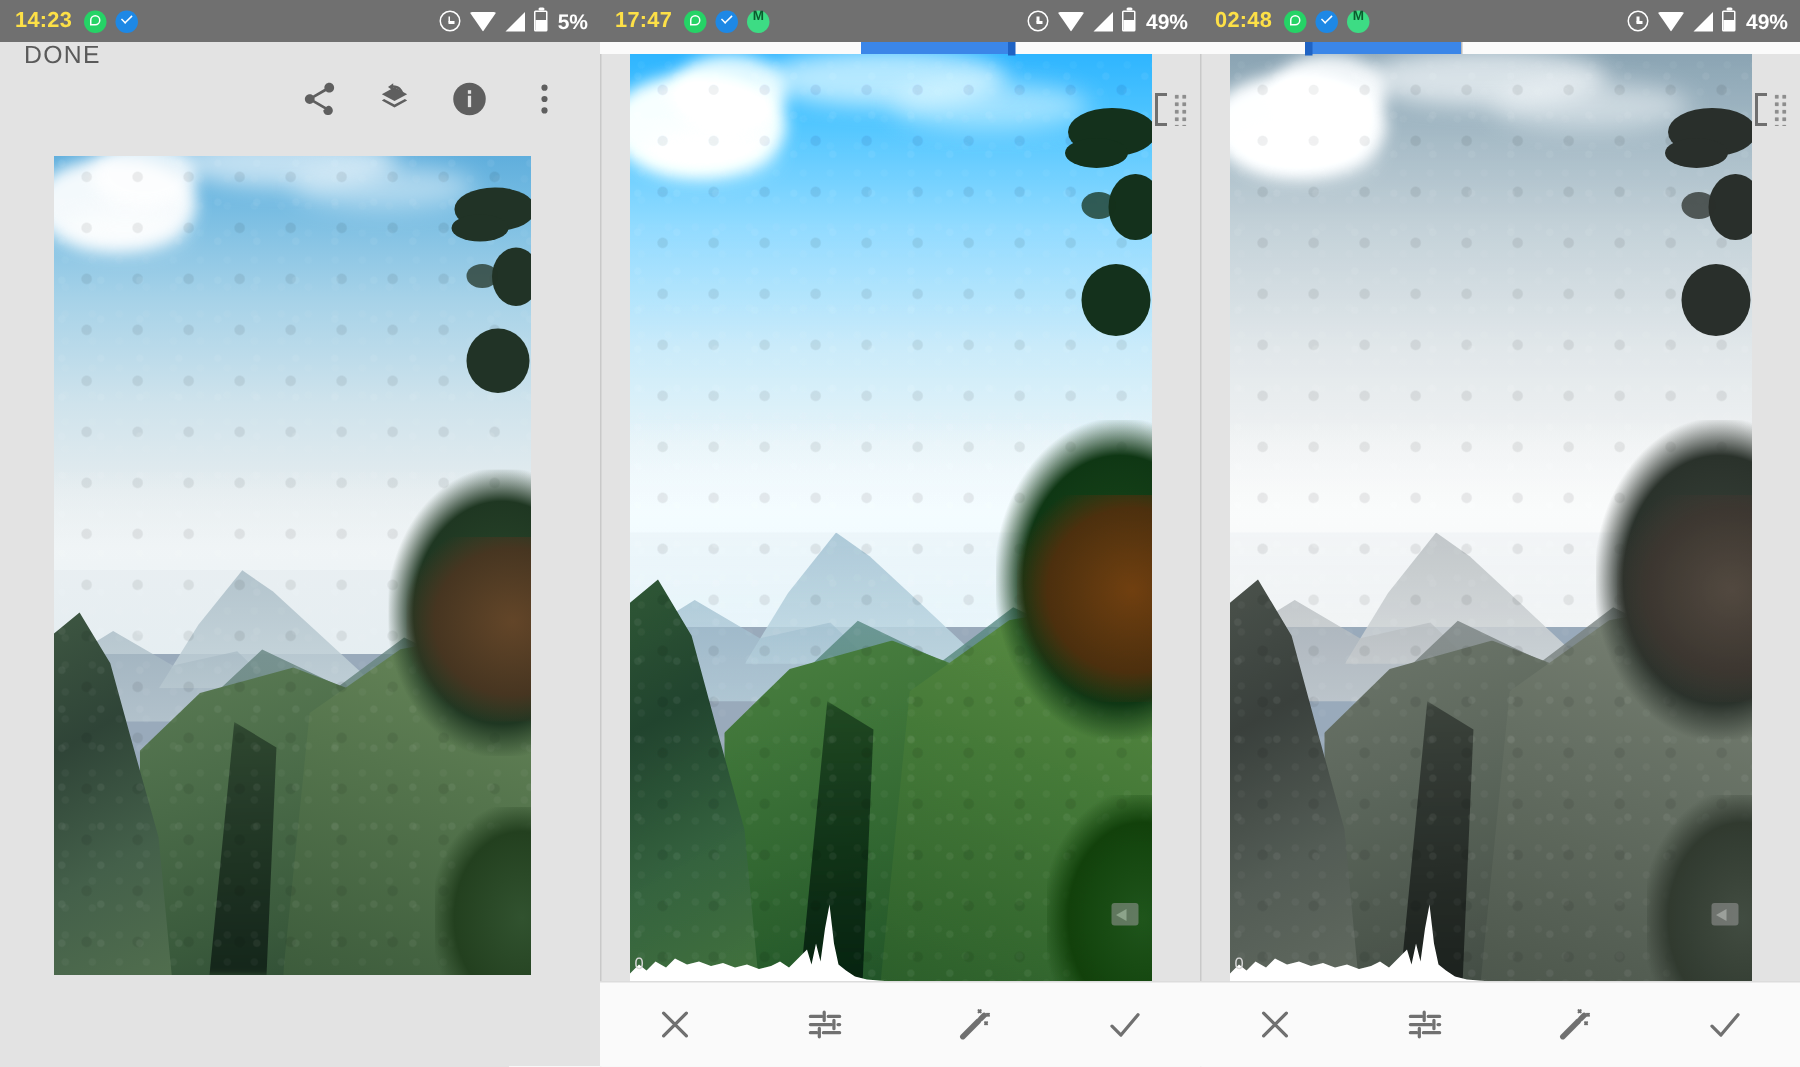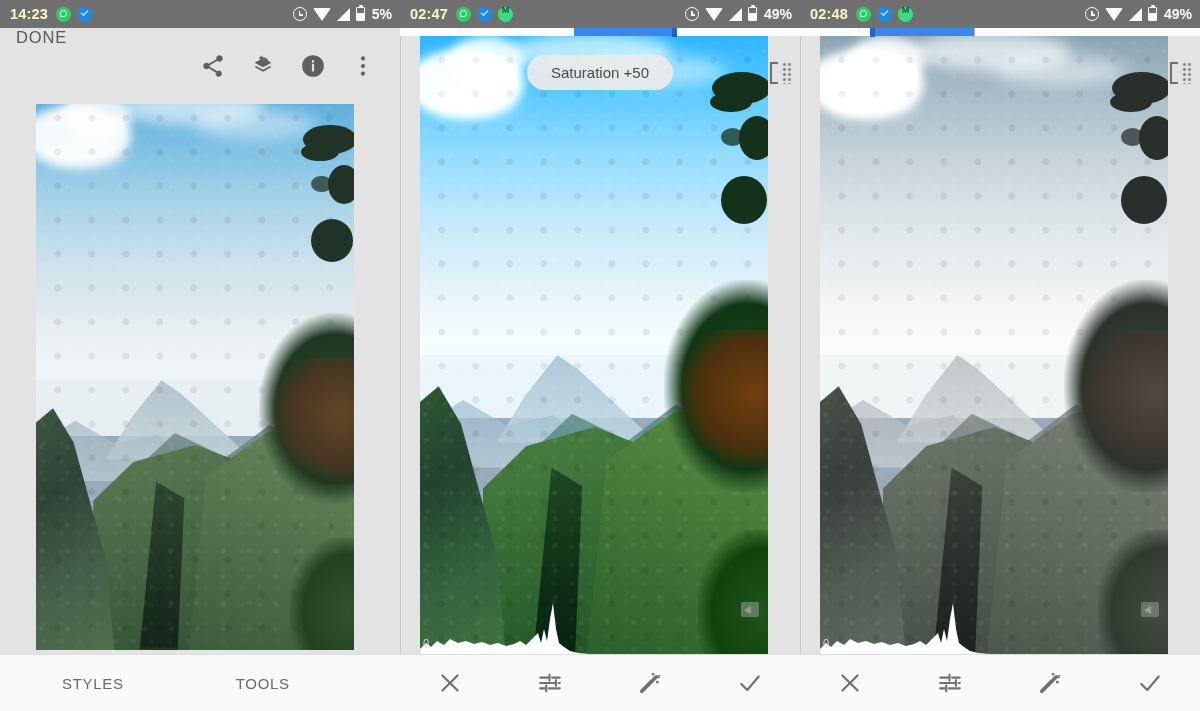--- a/index.html
+++ b/index.html
@@ -6,21 +6,21 @@
   body{width:1200px;height:711px;overflow:hidden;font-family:"Liberation Sans",sans-serif;}
   .screen{position:relative;width:1200px;height:711px;display:flex;}
   .panel{position:relative;height:711px;overflow:hidden;background:#e3e3e3;}
   .p1{width:400px;}
   .p2{width:400px;}
   .p3{width:400px;}
 
   
   .statusbar{position:absolute;top:0;left:0;right:0;height:28px;background:#707070;
     display:flex;align-items:center;padding:0 8px 0 10px;box-sizing:border-box;z-index:40;}
-  .sb-time{color:#fef9c3;font-size:14.5px;font-weight:bold;letter-spacing:.2px;}
+  .sb-time{color:#fde047;font-size:14.5px;font-weight:bold;letter-spacing:.2px;}
   .sb-left-icons{display:flex;align-items:center;gap:6px;margin-left:8px;}
   .sb-right{margin-left:auto;display:flex;align-items:center;gap:6px;}
   .sbic{width:15px;height:15px;border-radius:50%;display:inline-block;position:relative;}
   .ic-wa{background:#25d366;}
   .ic-wa::after{content:"";position:absolute;left:4px;top:3px;width:7px;height:7px;
     border:1.6px solid #fff;border-radius:50% 50% 50% 0;box-sizing:border-box;}
   .ic-check{background:#1e88e5;}
   .ic-check::after{content:"";position:absolute;left:4px;top:3.5px;width:6px;height:3px;
     border-left:1.6px solid #fff;border-bottom:1.6px solid #fff;transform:rotate(-45deg);}
   .ic-green2{background:#3ddc84;}
@@ -222,24 +222,20 @@
         <div class="tree-top">
           <div class="branch" style="right:4%;top:2%;width:56%;height:16%;"></div>
           <div class="branch" style="right:22%;top:12%;width:40%;height:10%;"></div>
           <div class="branch" style="right:0%;top:24%;width:34%;height:22%;"></div>
           <div class="branch" style="right:30%;top:30%;width:22%;height:9%;opacity:.75;"></div>
           <div class="branch" style="right:8%;top:54%;width:44%;height:24%;"></div>
         </div>
       </div>
     </div>
 
-    <div class="botbar">
-      <span class="navlbl a">STYLES</span>
-      <span class="navlbl b">TOOLS</span>
-    </div>
   </div>
 
   <div class="panel p2 sat-plus">
 
     <div class="photo">
       <div class="scene">
         <div class="sky"></div>
         <div class="cloud cl1"></div>
         <div class="cloud cl2"></div>
         <div class="cloud cl3"></div>
@@ -274,36 +270,35 @@
       <div class="brIcon"></div>
     </div>
 
     <div class="slider">
       <div class="tickc" style="left:174px;"></div>
       <div class="fill" style="left:174px;width:100px;"></div>
       <div class="knob" style="left:272px;"></div>
     </div>
 
     <div class="statusbar">
-      <span class="sb-time">02:47</span>
+      <span class="sb-time">17:47</span>
       <span class="sb-left-icons">
         <span class="sbic ic-wa"></span>
         <span class="sbic ic-check"></span>
         <span class="sbic ic-green2"></span>
       </span>
       <span class="sb-right">
         <span class="ic-alarm"></span>
         <span class="ic-wifi"></span>
         <span class="ic-signal"></span>
         <span class="ic-batt"></span>
         <span class="sb-pct">49%</span>
       </span>
     </div>
 
-    <div class="chip">Saturation +50</div>
 
     <div class="cmp">
       <span class="lbr"></span>
       <span class="dots"></span>
     </div>
 
     <div class="botbar">
       <span class="ebtn">
         <svg viewBox="0 0 24 24">
             <path d="M5 5 L19 19 M19 5 L5 19" stroke-linecap="round"></path>

